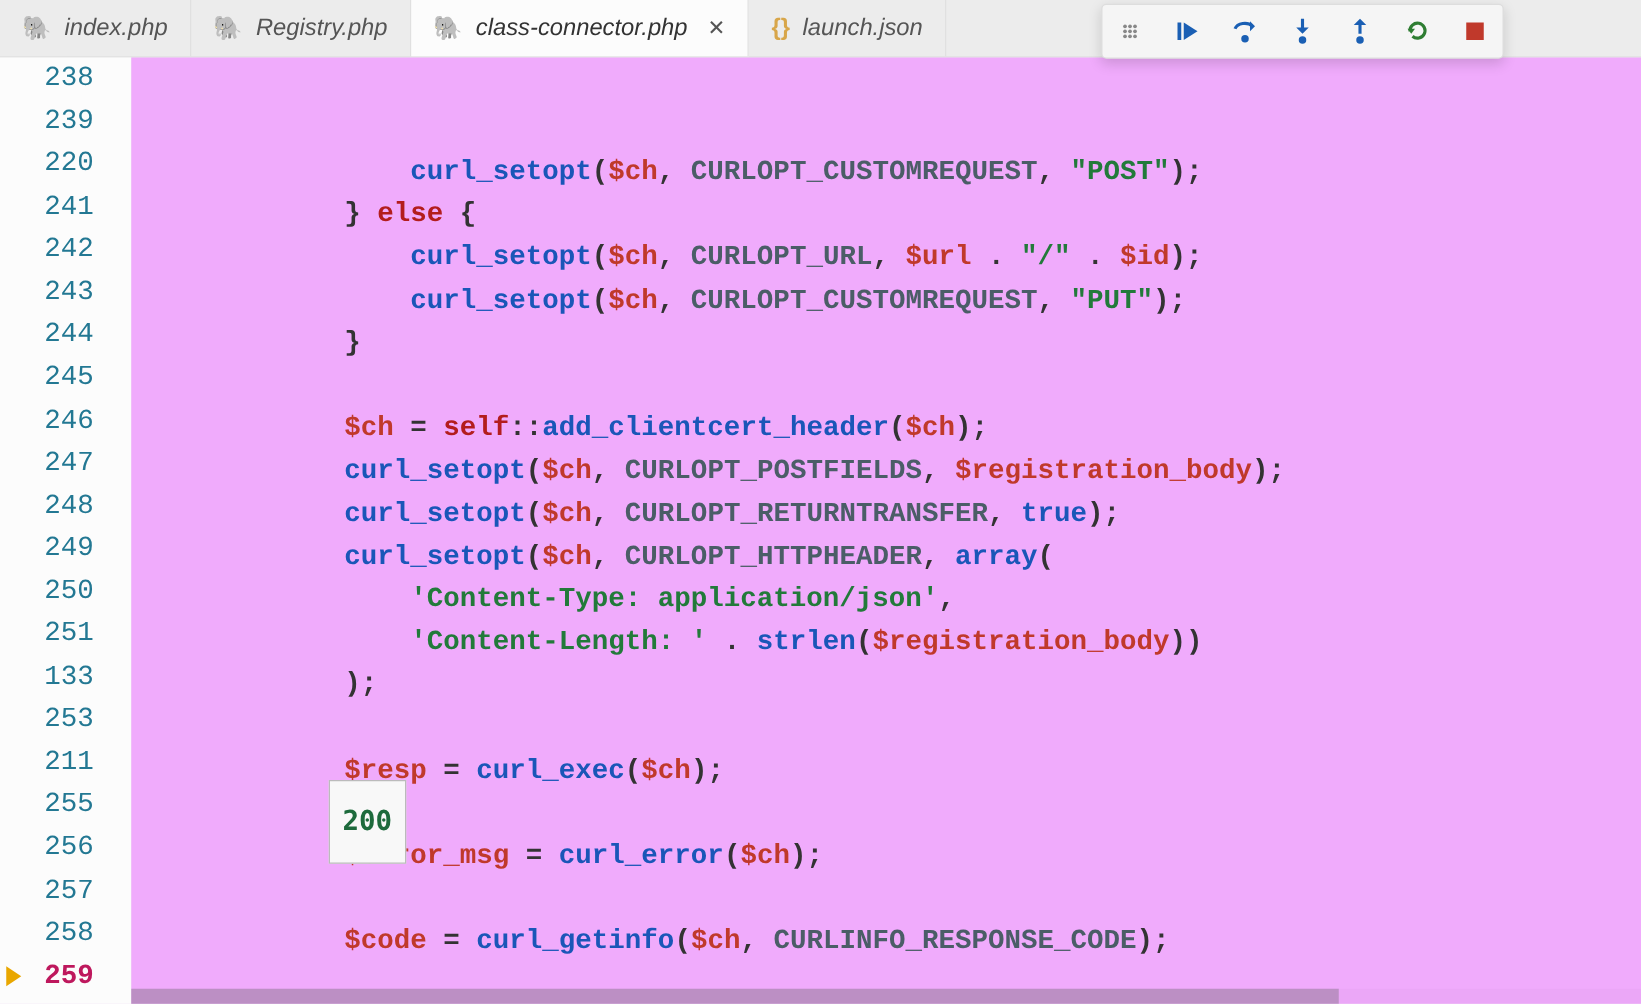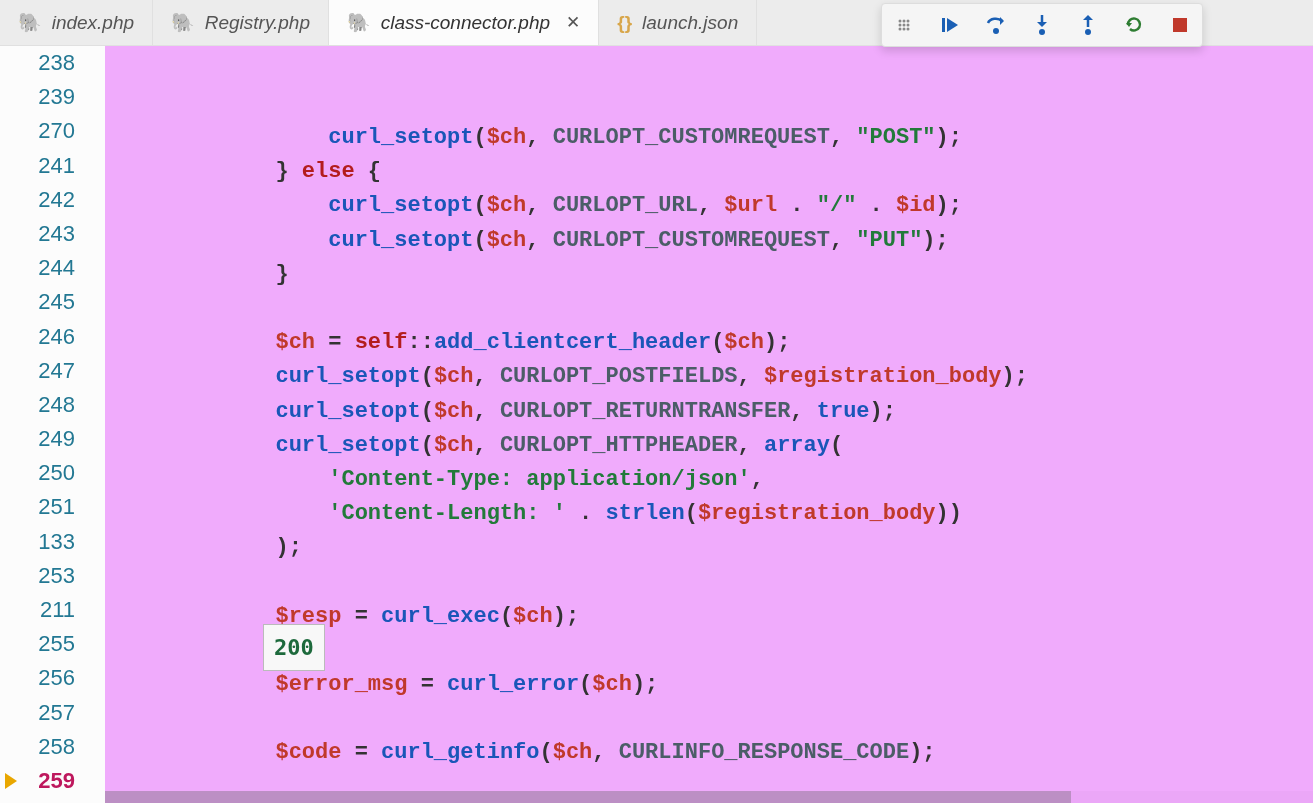--- a/index.html
+++ b/index.html
@@ -57,21 +57,21 @@
 .debug-toolbar .btn { cursor: pointer; display:flex; align-items:center; justify-content:center; width:24px; height:24px; }
 .editor {
   display: flex;
   height: calc(100% - 46px);
   position: relative;
 }
 .gutter {
   width: 105px;
   background: #fcfcfc;
   text-align: right;
-  font-family: Liberation Sans, sans-serif;
+  font-family: Liberation Mono, monospace;
   font-size: 22px;
   color: #237893;
   padding-top: 0;
   flex-shrink: 0;
 }
 .gutter .ln { height: 34.2px; line-height:34.2px; padding-right: 30px; position:relative; }
 .gutter .ln.current { color: #be185d; font-weight: bold; }
 .gutter .ln .bp-marker {
   position: absolute; left: 5px; top: 9px; width:0;height:0;
   border-top: 8px solid transparent;
@@ -95,21 +95,21 @@
 .t-str { color: #227a3a; }
 .t-key { color: #b31d1d; margin-top: 44px; }
 .t-self { color: #b31d1d; }
 .t-punc { color: #333; }
 .t-true { color: #1a56b8; }
 .t-arr { color: #1a56b8; }
 .hover-tip {
   position: absolute;
   background: #f8f8f8;
   border: 1px solid #bbb;
-  padding: 10px 10px;
+  padding: 20px 10px;
   font-family: Consolas, monospace;
   font-size: 22px;
   font-weight: bold;
   color: #1d6a3c;
   left: 158px;
   top: 578px;
   z-index: 5;
 }
 .scroll-h {
   position: absolute;
@@ -195,21 +195,21 @@
           <rect x="1" y="1" width="14" height="14" fill="#c0392b"></rect>
         </svg>
     </span>
   </div>
 </div>
 
 <div class="editor">
   <div class="gutter" id="gutter">
       <div class="ln">238</div>
       <div class="ln">239</div>
-      <div class="ln">270</div>
+      <div class="ln">220</div>
       <div class="ln">241</div>
       <div class="ln">242</div>
       <div class="ln">243</div>
       <div class="ln">244</div>
       <div class="ln">245</div>
       <div class="ln">246</div>
       <div class="ln">247</div>
       <div class="ln">248</div>
       <div class="ln">249</div>
       <div class="ln">250</div>

